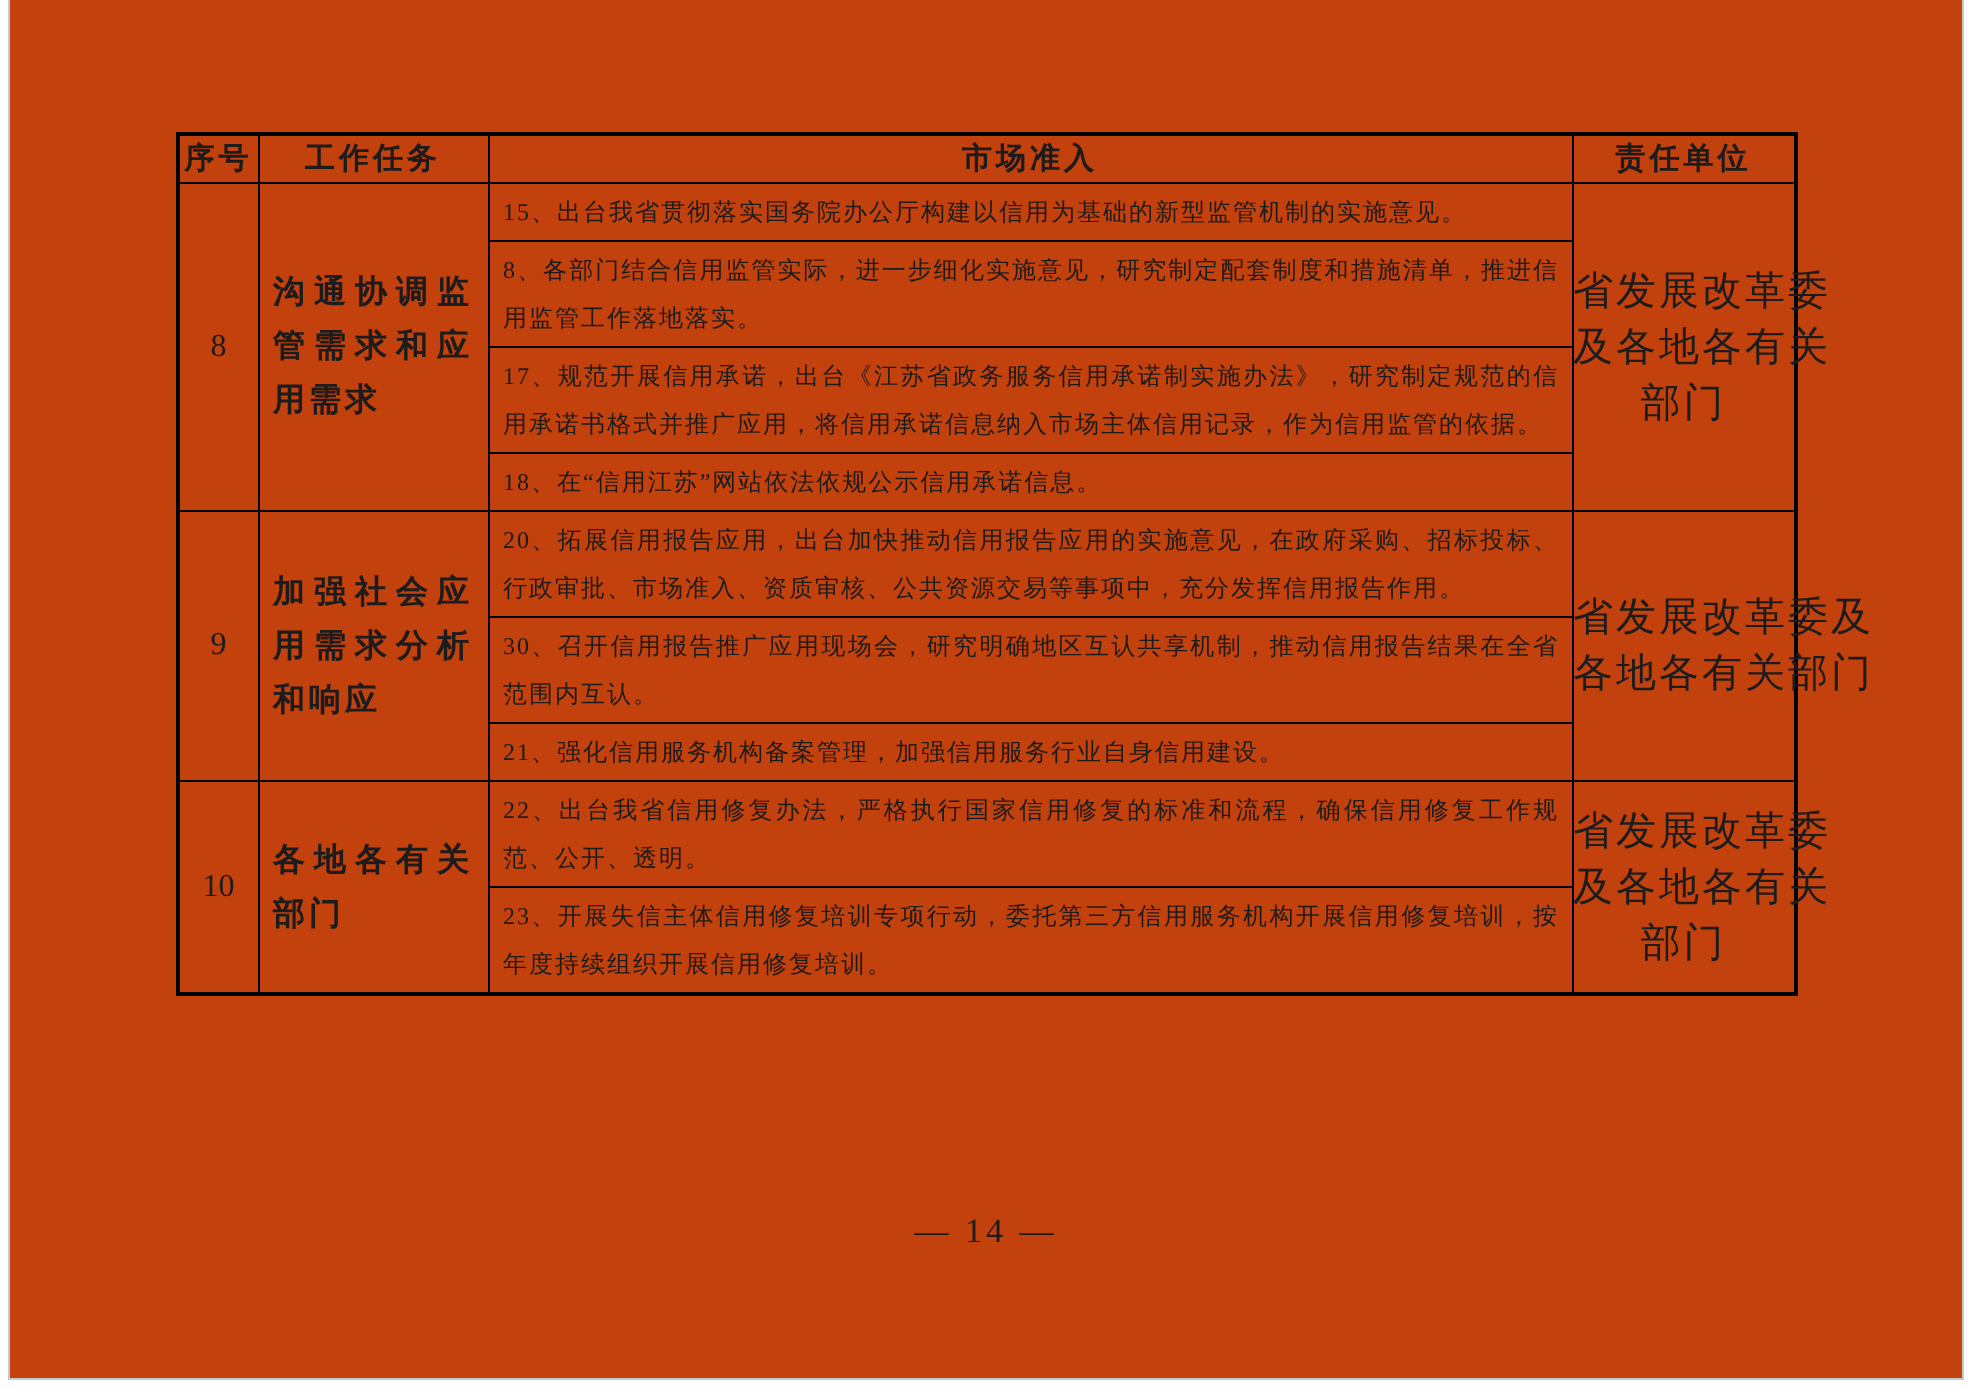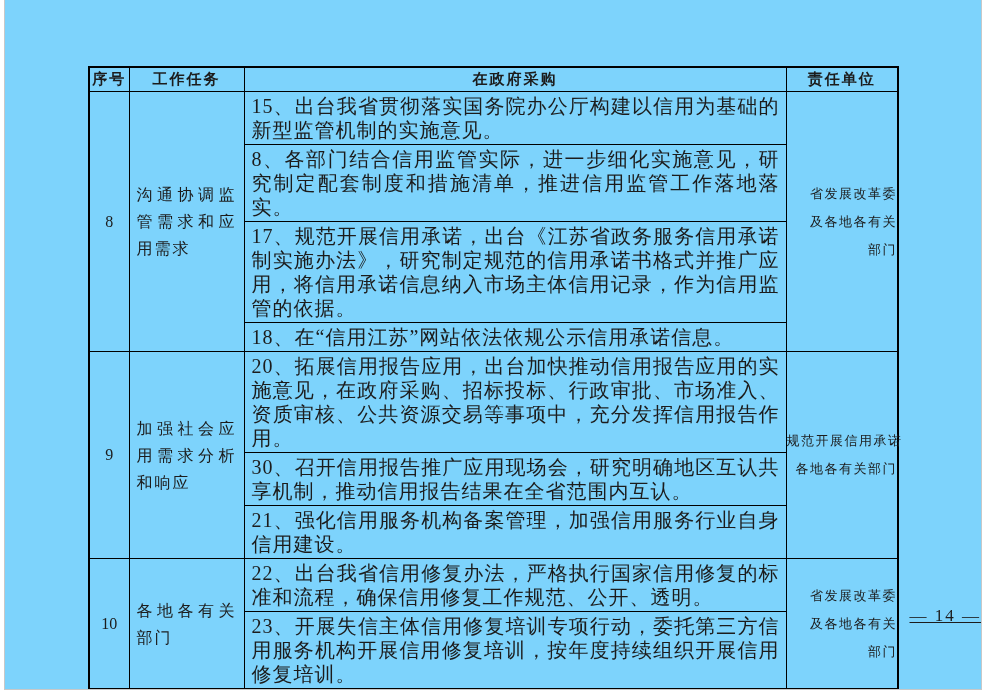--- a/index.html
+++ b/index.html
@@ -9,21 +9,21 @@
     width: 985px;
     height: 694px;
     font-family: "Liberation Serif", "DejaVu Serif", serif;
   }
   .page {
     position: absolute;
     left: 4px;
     top: -1px;
     width: 976px;
     height: 689px;
-    background: #7dd3fc;
+    background: #c2410c;
     border: 1px solid #c8c8c8;
     overflow: hidden;
   }
   table.doc-table {
     position: absolute;
     left: 83px;
     top: 66px;
     width: 809px;
     border-collapse: collapse;
     table-layout: fixed;
@@ -47,67 +47,67 @@
     text-align: center;
     font-size: 16px;
     letter-spacing: 0;
   }
   td.task-cell {
     font-size: 16px;
     line-height: 27px;
     letter-spacing: 2px;
     padding: 2px 7px;
     text-align: justify;
+    font-weight: bold;
   }
   td.measure-cell {
-    font-size: 20px;
+    font-size: 12px;
     line-height: 24px;
     letter-spacing: 1px;
     padding: 2px 6px 2px 7px;
     text-align: justify;
     text-justify: inter-ideograph;
   }
   td.resp-cell {
-    text-align: right;
-    font-size: 13px;
+    text-align: center;
+    font-size: 20px;
     line-height: 28px;
     letter-spacing: 1.5px;
     padding: 0;
   }
   td.resp-cell .resp-line {
     white-space: nowrap;
   }
   .page-number {
     position: absolute;
     left: 0;
     top: 606px;
     width: 100%;
-    text-align: right;
+    text-align: center;
     font-size: 17px;
     color: #1c1c1c;
     letter-spacing: 2px;
-    text-decoration: underline;
   }
 </style>
 </head>
 <body>
 
 <div class="page">
   <table class="doc-table">
     <colgroup>
       <col style="width:40px">
       <col style="width:115px">
       <col style="width:542px">
       <col style="width:112px">
     </colgroup>
     <thead>
       <tr>
         <th>序号</th>
         <th>工作任务</th>
-        <th>在政府采购</th>
+        <th>市场准入</th>
         <th>责任单位</th>
       </tr>
     </thead>
     <tbody>
         <tr>
           <td class="num-cell" rowspan="4">8</td>
           <td class="task-cell" rowspan="4">沟通协调监管需求和应用需求</td>
           <td class="measure-cell">15、出台我省贯彻落实国务院办公厅构建以信用为基础的新型监管机制的实施意见。</td>
           <td class="resp-cell" rowspan="4">
             <div class="resp-line">省发展改革委</div>
@@ -122,21 +122,21 @@
           <td class="measure-cell">17、规范开展信用承诺，出台《江苏省政务服务信用承诺制实施办法》，研究制定规范的信用承诺书格式并推广应用，将信用承诺信息纳入市场主体信用记录，作为信用监管的依据。</td>
         </tr>
         <tr>
           <td class="measure-cell">18、在“信用江苏”网站依法依规公示信用承诺信息。</td>
         </tr>
         <tr>
           <td class="num-cell" rowspan="3">9</td>
           <td class="task-cell" rowspan="3">加强社会应用需求分析和响应</td>
           <td class="measure-cell">20、拓展信用报告应用，出台加快推动信用报告应用的实施意见，在政府采购、招标投标、行政审批、市场准入、资质审核、公共资源交易等事项中，充分发挥信用报告作用。</td>
           <td class="resp-cell" rowspan="3">
-            <div class="resp-line">规范开展信用承诺</div>
+            <div class="resp-line">省发展改革委及</div>
             <div class="resp-line">各地各有关部门</div>
           </td>
         </tr>
         <tr>
           <td class="measure-cell">30、召开信用报告推广应用现场会，研究明确地区互认共享机制，推动信用报告结果在全省范围内互认。</td>
         </tr>
         <tr>
           <td class="measure-cell">21、强化信用服务机构备案管理，加强信用服务行业自身信用建设。</td>
         </tr>
         <tr>

